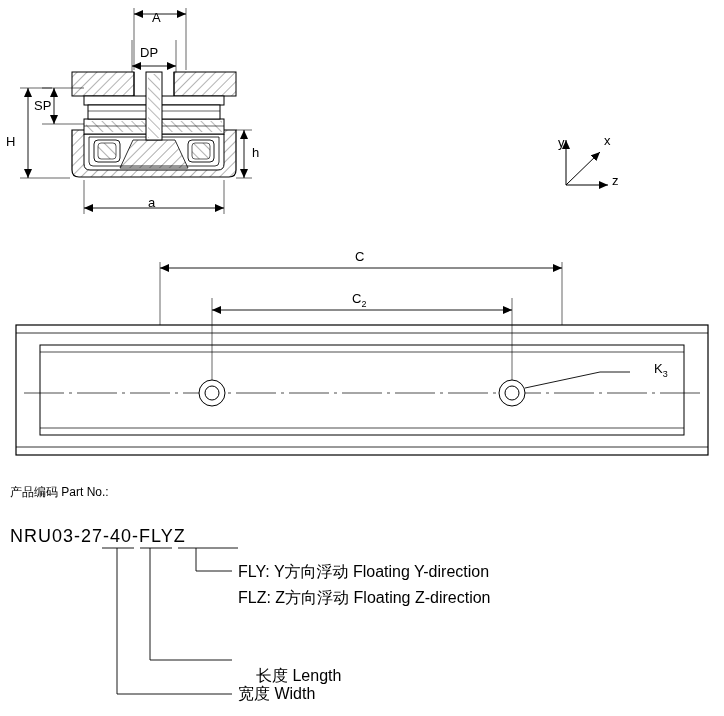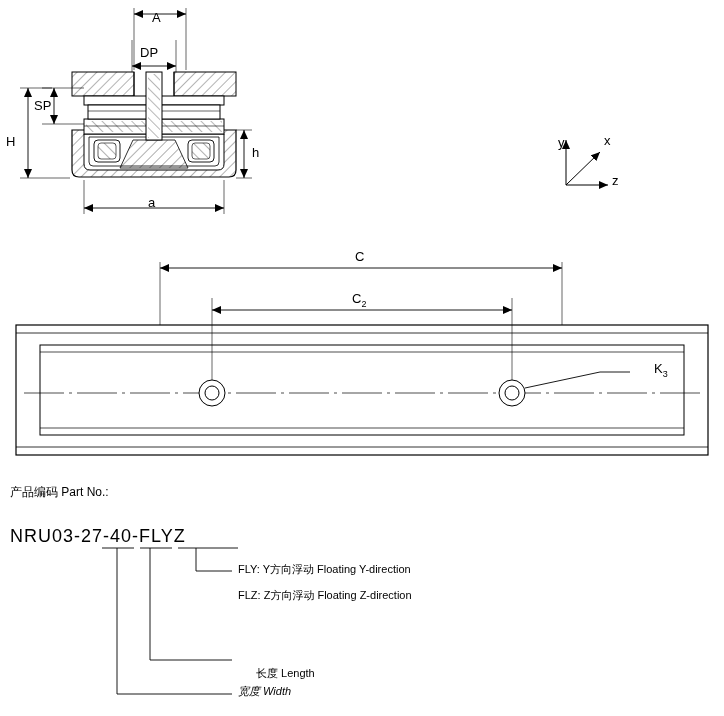--- a/index.html
+++ b/index.html
@@ -33,21 +33,21 @@
     font-size: 13px;
     line-height: 1;
     white-space: nowrap;
     color: #000;
   }
   .lbl.big { font-size: 12px; }
   .lbl.code {
     font-size: 18px;
     letter-spacing: 1px;
   }
-  .lbl.cn { font-size: 11px; }
+  .lbl.cn { font-size: 16px; }
   .sub {
     font-size: 9px;
     vertical-align: sub;
   }
 </style>
 </head>
 <body>
 
 <div id="stage">
 
@@ -200,15 +200,15 @@
   <div class="lbl" style="left:355px; top:250px;">C</div>
   <div class="lbl" style="left:352px; top:292px;"><span>C</span><span class="sub">2</span></div>
   <div class="lbl" style="left:632px; top:362px;margin-left:22px;"><span>K</span><span class="sub">3</span></div>
 
   <div class="lbl big" style="left:10px; top:486px;">产品编码 Part No.:</div>
   <div class="lbl code" style="left:10px; top:527px;">NRU03-27-40-FLYZ</div>
 
   <div class="lbl cn" style="left:238px; top:564px;">FLY: Y方向浮动 Floating Y-direction</div>
   <div class="lbl cn" style="left:238px; top:590px;text-align:right;">FLZ: Z方向浮动 Floating Z-direction</div>
   <div class="lbl cn" style="left:256px; top:652px;margin-top:16px;">长度 Length</div>
-  <div class="lbl cn" style="left:238px; top:686px;font-style:italic;">宽度 Width</div>
+  <div class="lbl cn" style="left:238px; top:686px;">宽度 Width</div>
 
 </div>
 
 </body></html>

